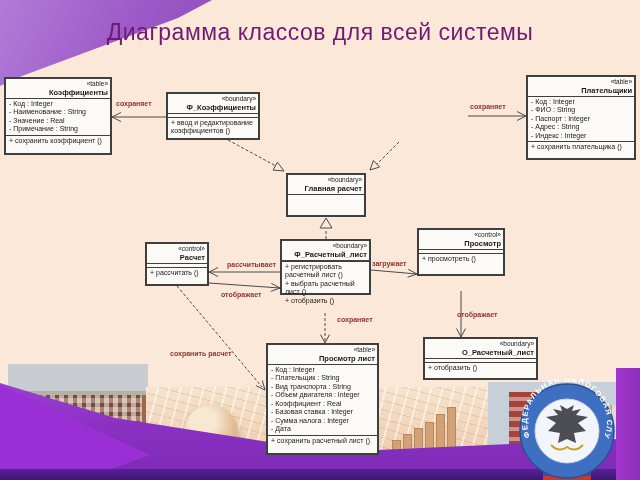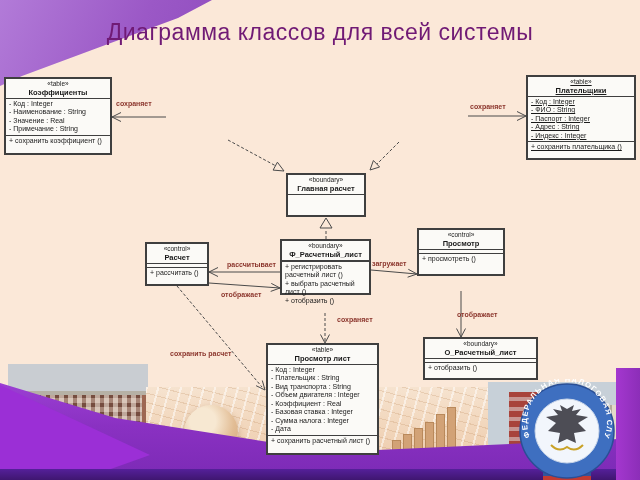--- a/index.html
+++ b/index.html
@@ -66,33 +66,33 @@
   #lbl-calculates{left:227px;top:261px;}
   #lbl-displays-calc{left:221px;top:291px;}
   #lbl-loads{left:372px;top:260px;}
   #lbl-saves-sheet{left:337px;top:316px;}
   #lbl-displays-sheet{left:457px;top:311px;}
   #lbl-save-calc{left:170px;top:350px;}
 
   
   .uml{position:absolute;z-index:5;background:#FBFAF7;border:2px solid #3F3F3F;box-sizing:border-box;
     display:flex;flex-direction:column;font-size:7px;line-height:8.5px;color:#1A1A1A;}
-  .uml .hdr{text-align:center;border-bottom:1px solid #3F3F3F;padding:1px 2px;}
+  .uml .hdr{text-align:right;border-bottom:1px solid #3F3F3F;padding:1px 2px;}
   .uml .stereo{font-size:6.5px;line-height:7.5px;}
   .uml .cname{font-weight:bold;font-size:7.5px;line-height:9px;}
   .uml .attrs{border-bottom:1px solid #3F3F3F;padding:1px 2px;}
   .uml .attrs:empty{height:3px;padding:0;}
   .uml .ops{padding:1px 2px;flex:1;}
   .uml .body{flex:1;}
   .mline{padding:0 1px;}
 
   #b-koef{left:4px;top:77px;width:108px;height:78px;}
   #b-fkoef{left:166px;top:92px;width:94px;height:48px;}
   #b-fplat{left:383px;top:95px;width:85px;height:47px;}
-  #b-plat{left:526px;top:75px;width:110px;height:85px;text-decoration:underline;}
+  #b-plat{left:526px;top:75px;width:110px;height:85px;}
   #b-main{left:286px;top:173px;width:80px;height:44px;}
   #b-raschet{left:145px;top:242px;width:64px;height:44px;}
   #b-frlist{left:280px;top:239px;width:91px;height:56px;}
   #b-prosmotr{left:417px;top:228px;width:88px;height:48px;}
   #b-orlist{left:423px;top:337px;width:115px;height:43px;}
   #b-rlist{left:266px;top:343px;width:113px;height:112px;}
 </style>
 </head>
 <body>
 
@@ -194,20 +194,30 @@
         <div class="mline">- Код : Integer</div>
         <div class="mline">- Наименование : String</div>
         <div class="mline">- Значение : Real</div>
         <div class="mline">- Примечание : String</div>
       </div>
     <div class="ops">
         <div class="mline">+ сохранить коэффициент ()</div>
       </div>
   </div>
 
+  <div class="uml" id="b-fkoef">
+    <div class="hdr">
+      <div class="stereo">«boundary»</div>
+      <div class="cname">Ф_Коэффициенты</div>
+    </div>
+    <div class="attrs"></div>
+    <div class="ops">
+        <div class="mline">+ ввод и редактирование коэффициентов ()</div>
+      </div>
+  </div>
 
 
   <div class="uml" id="b-plat">
     <div class="hdr">
       <div class="stereo">«table»</div>
       <div class="cname">Плательщики</div>
     </div>
     <div class="attrs">
         <div class="mline">- Код : Integer</div>
         <div class="mline">- ФИО : String</div>

